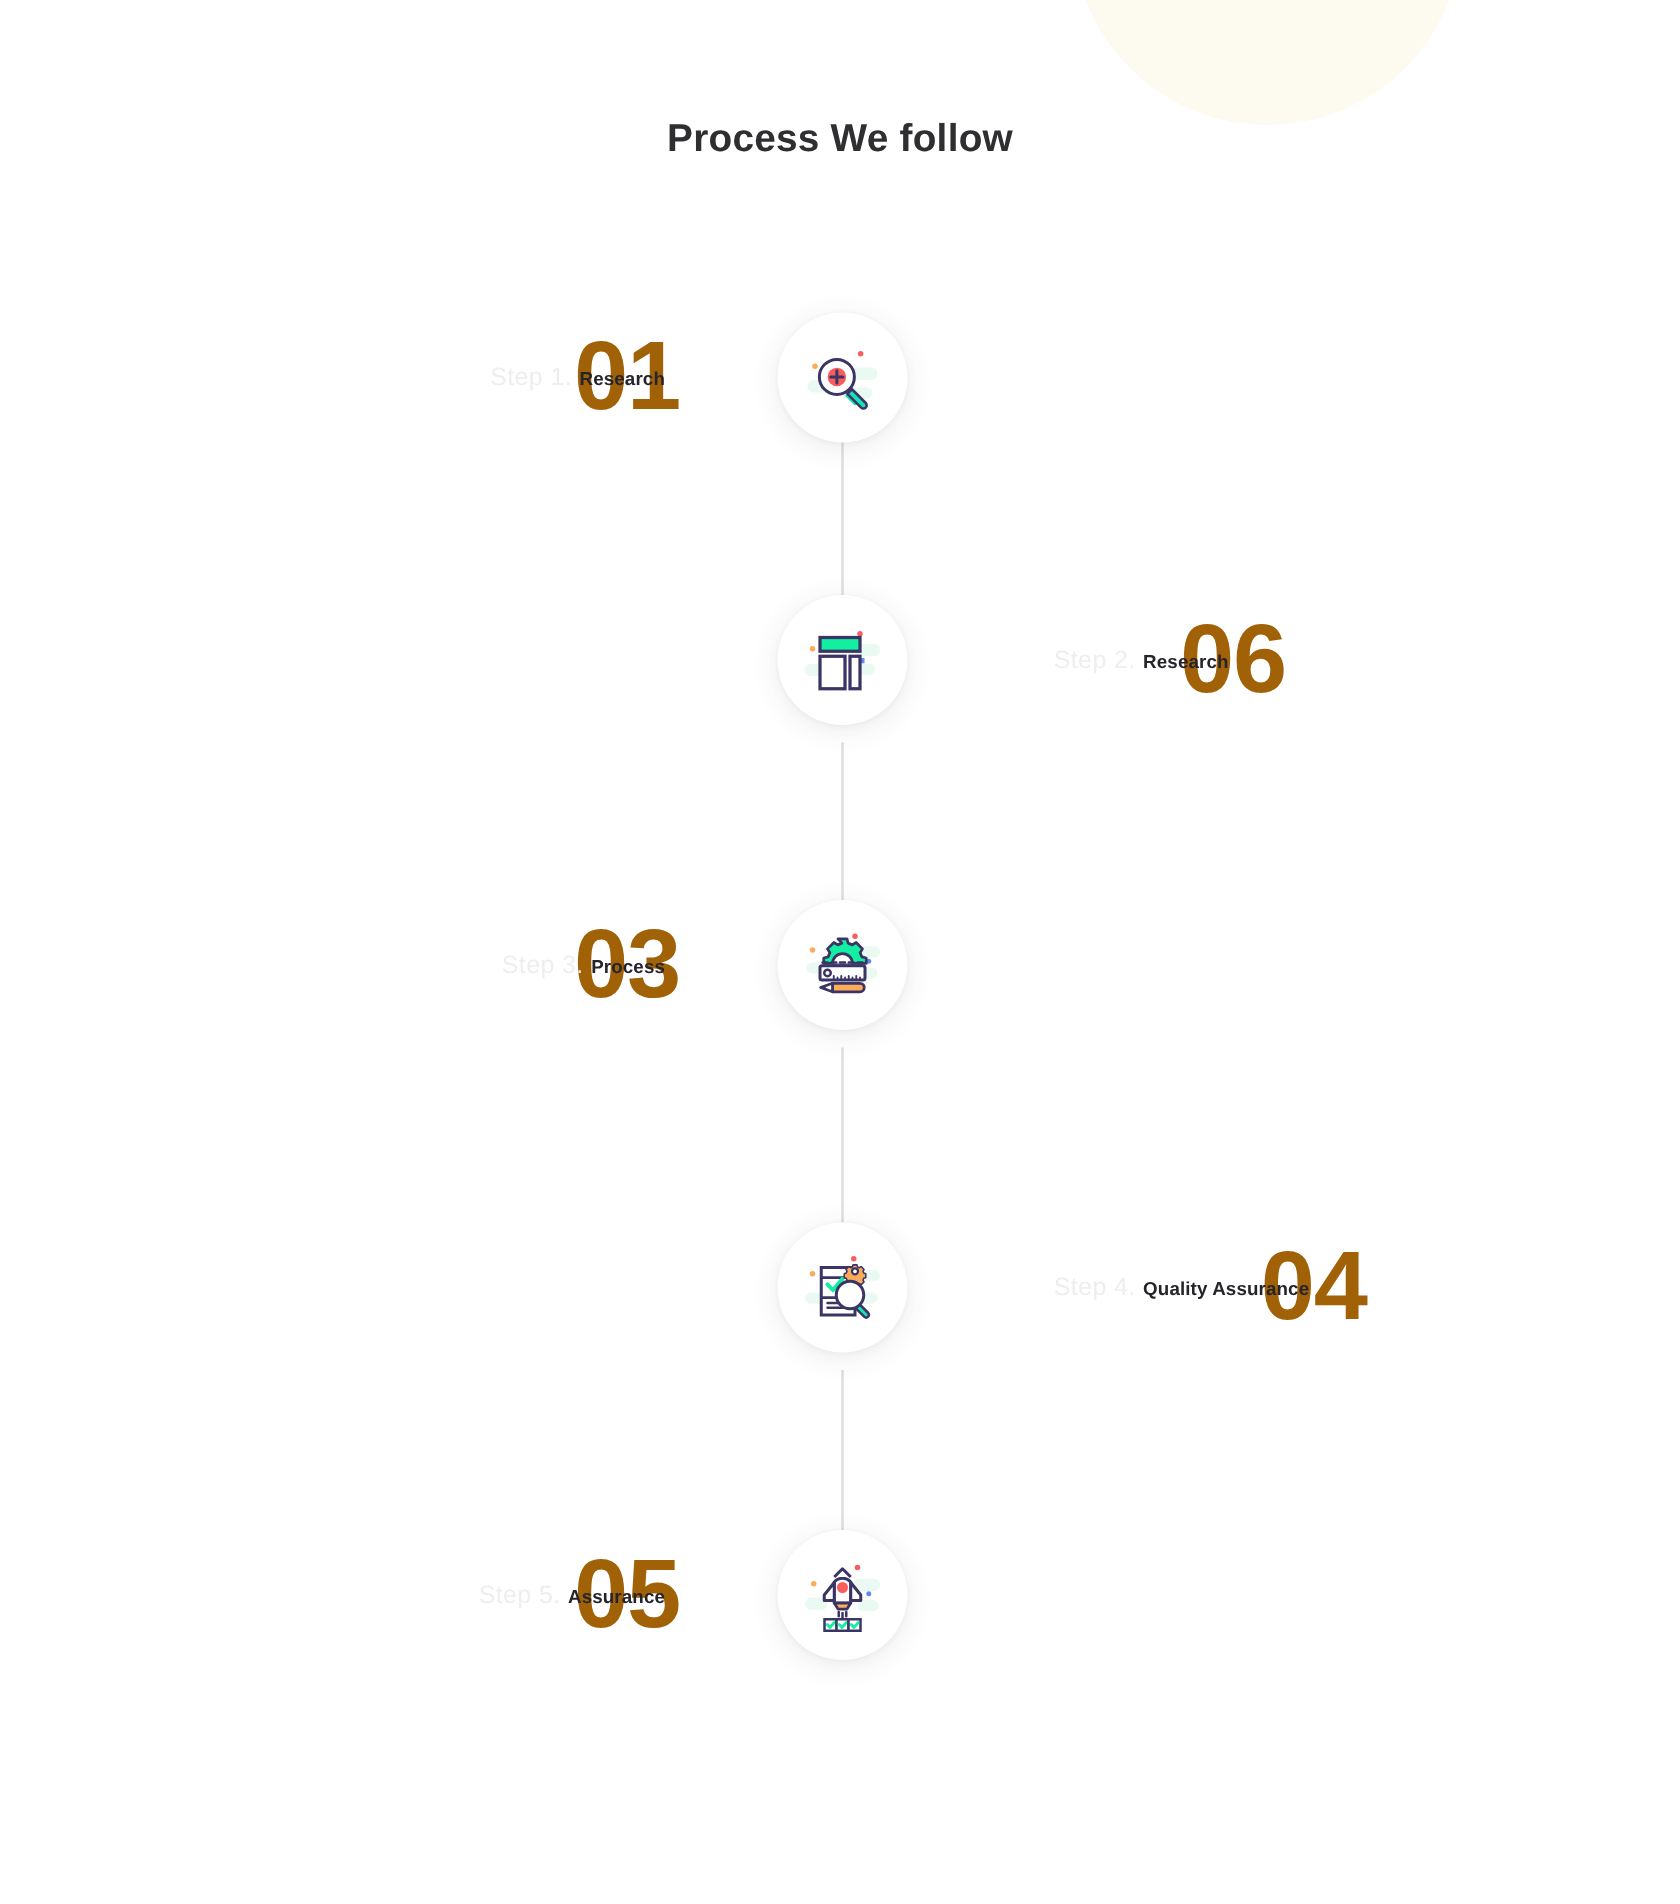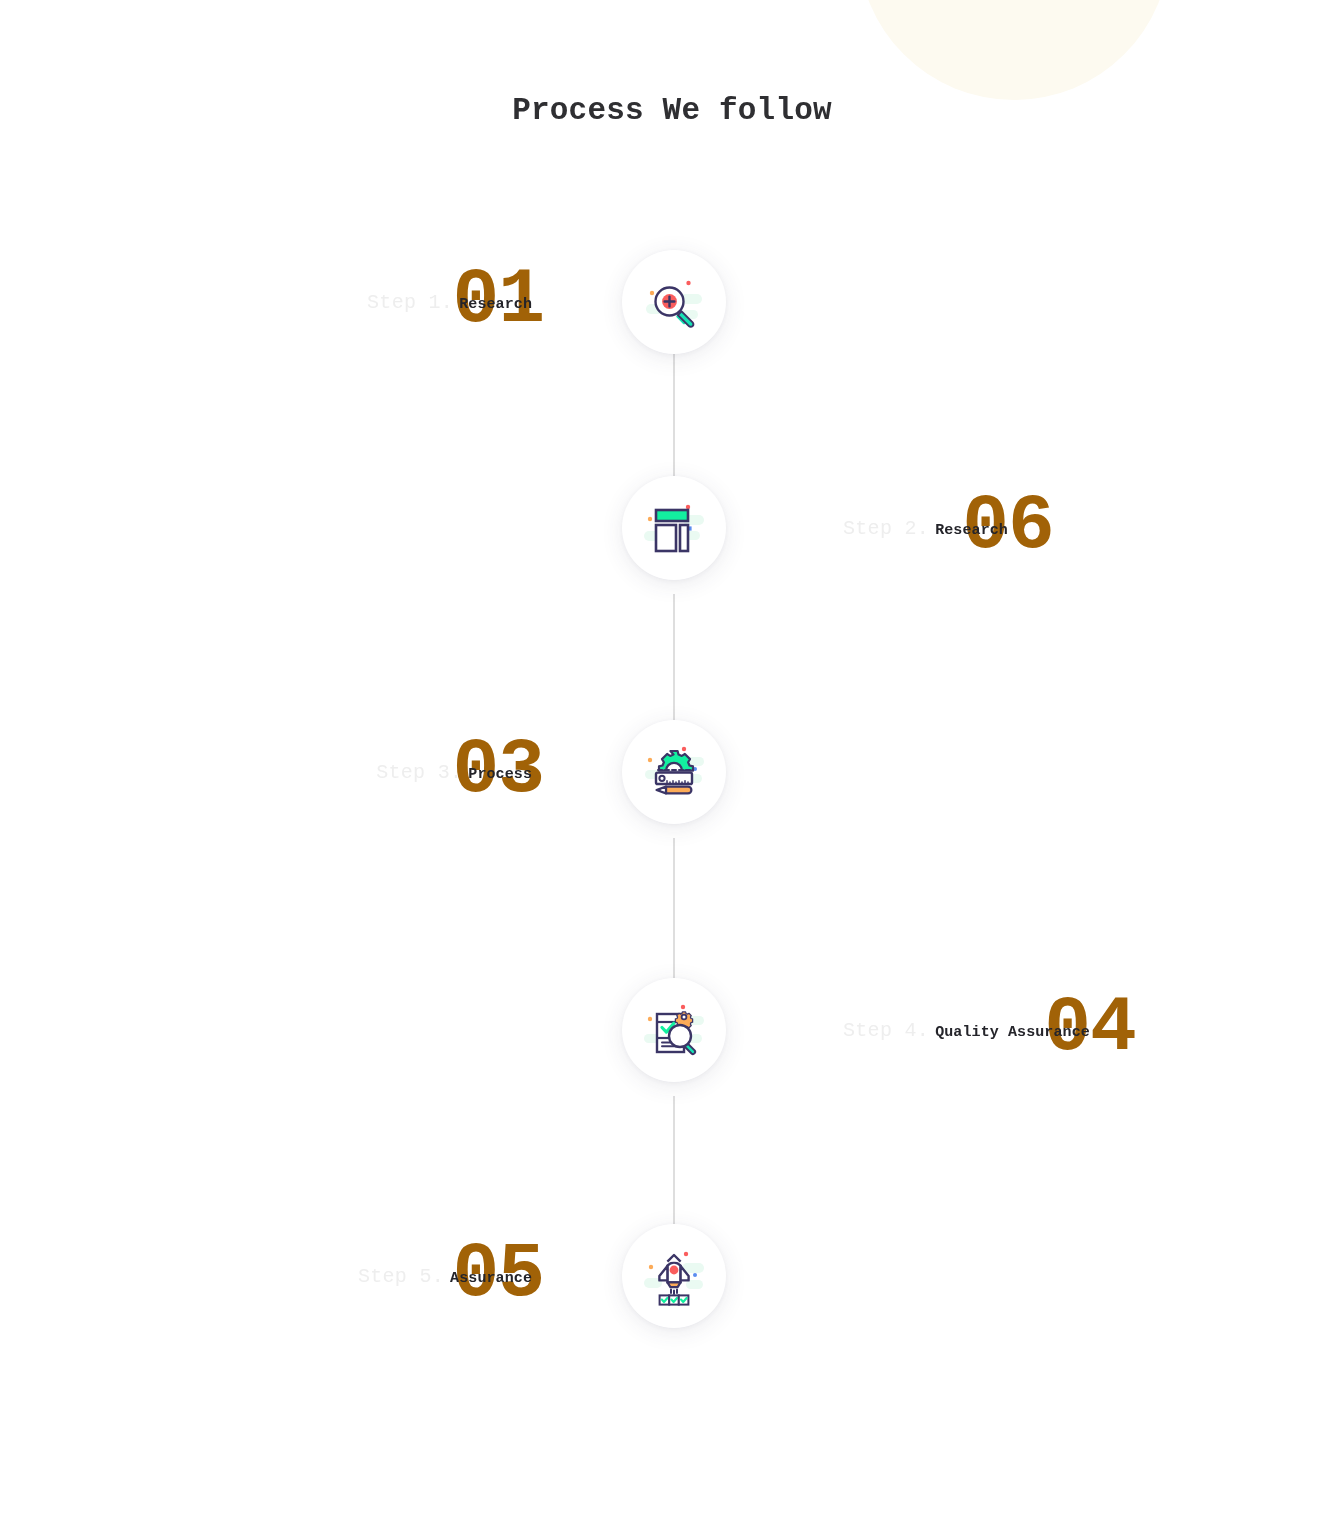--- a/index.html
+++ b/index.html
@@ -11,21 +11,20 @@
     font-family: "Liberation Sans", sans-serif;
     overflow: hidden;
   }
 
   #page {
     position: relative;
     width: 1204px;
     height: 1523px;
     background: #ffffff;
     overflow: hidden;
-    font-family: Liberation Mono, monospace;
   }
 
   
   .bg-blob {
     position: absolute;
     top: -212px;
     left: 858px;
     width: 312px;
     height: 312px;
     border-radius: 50%;

